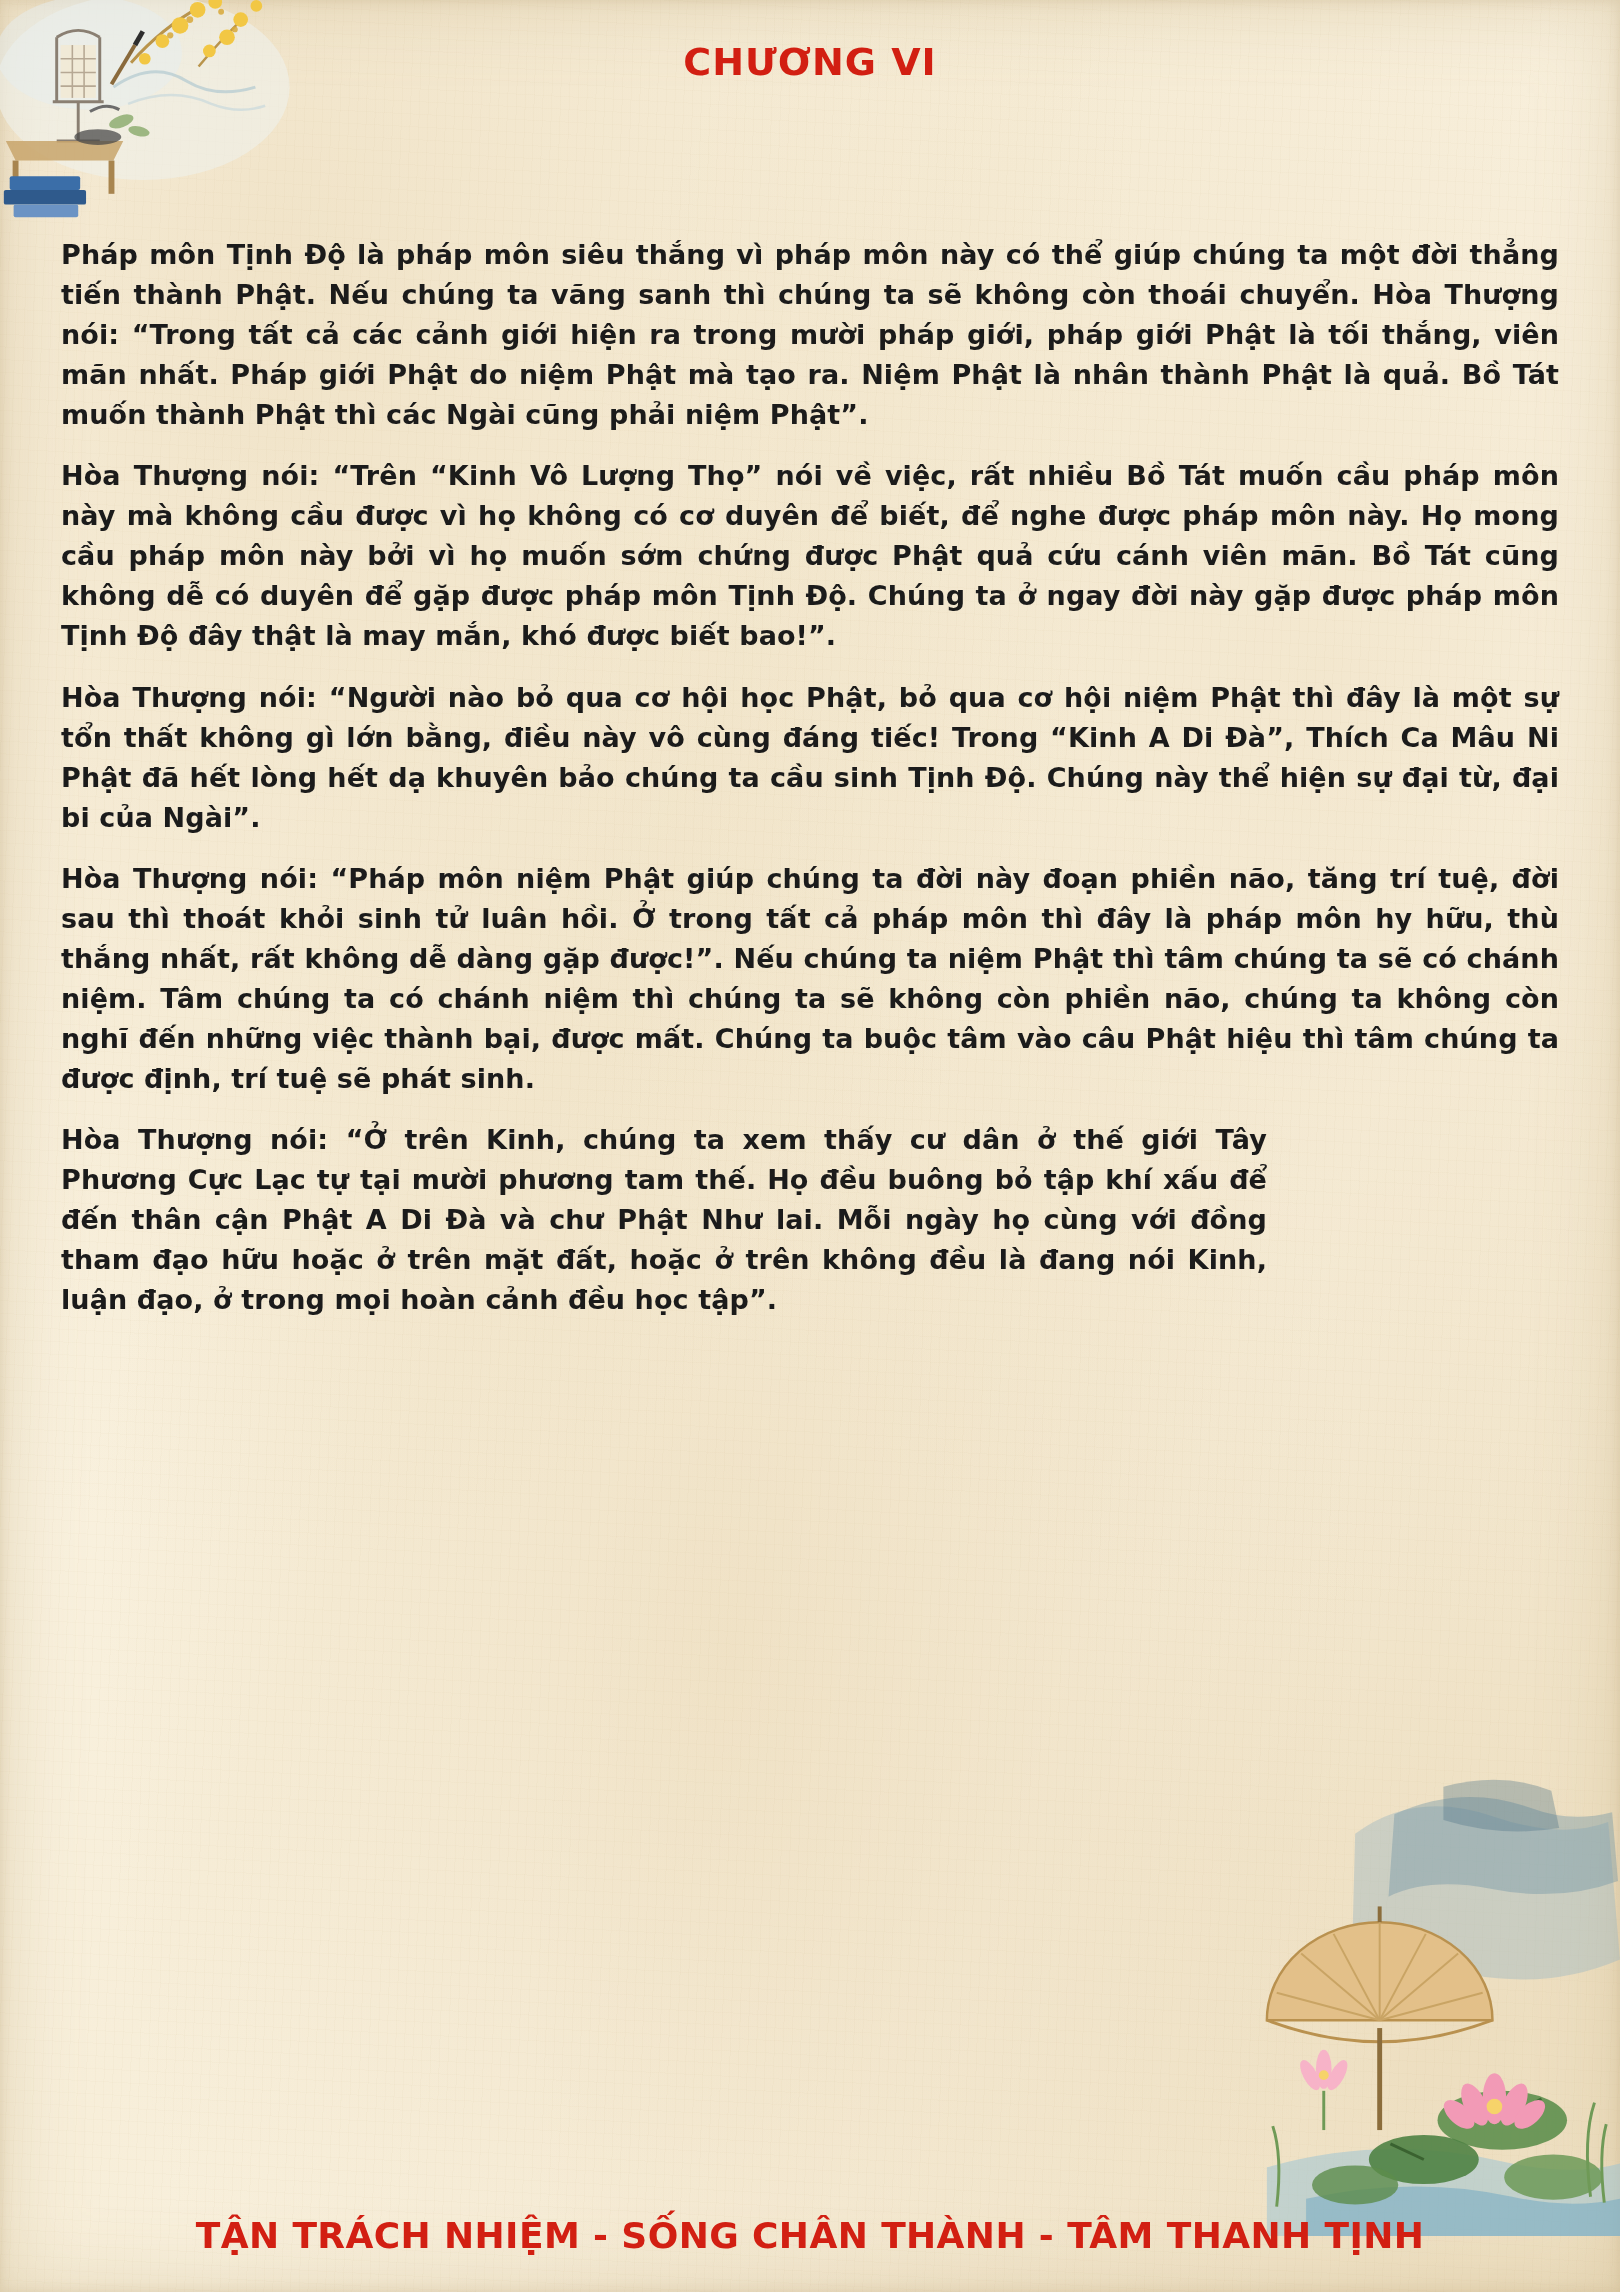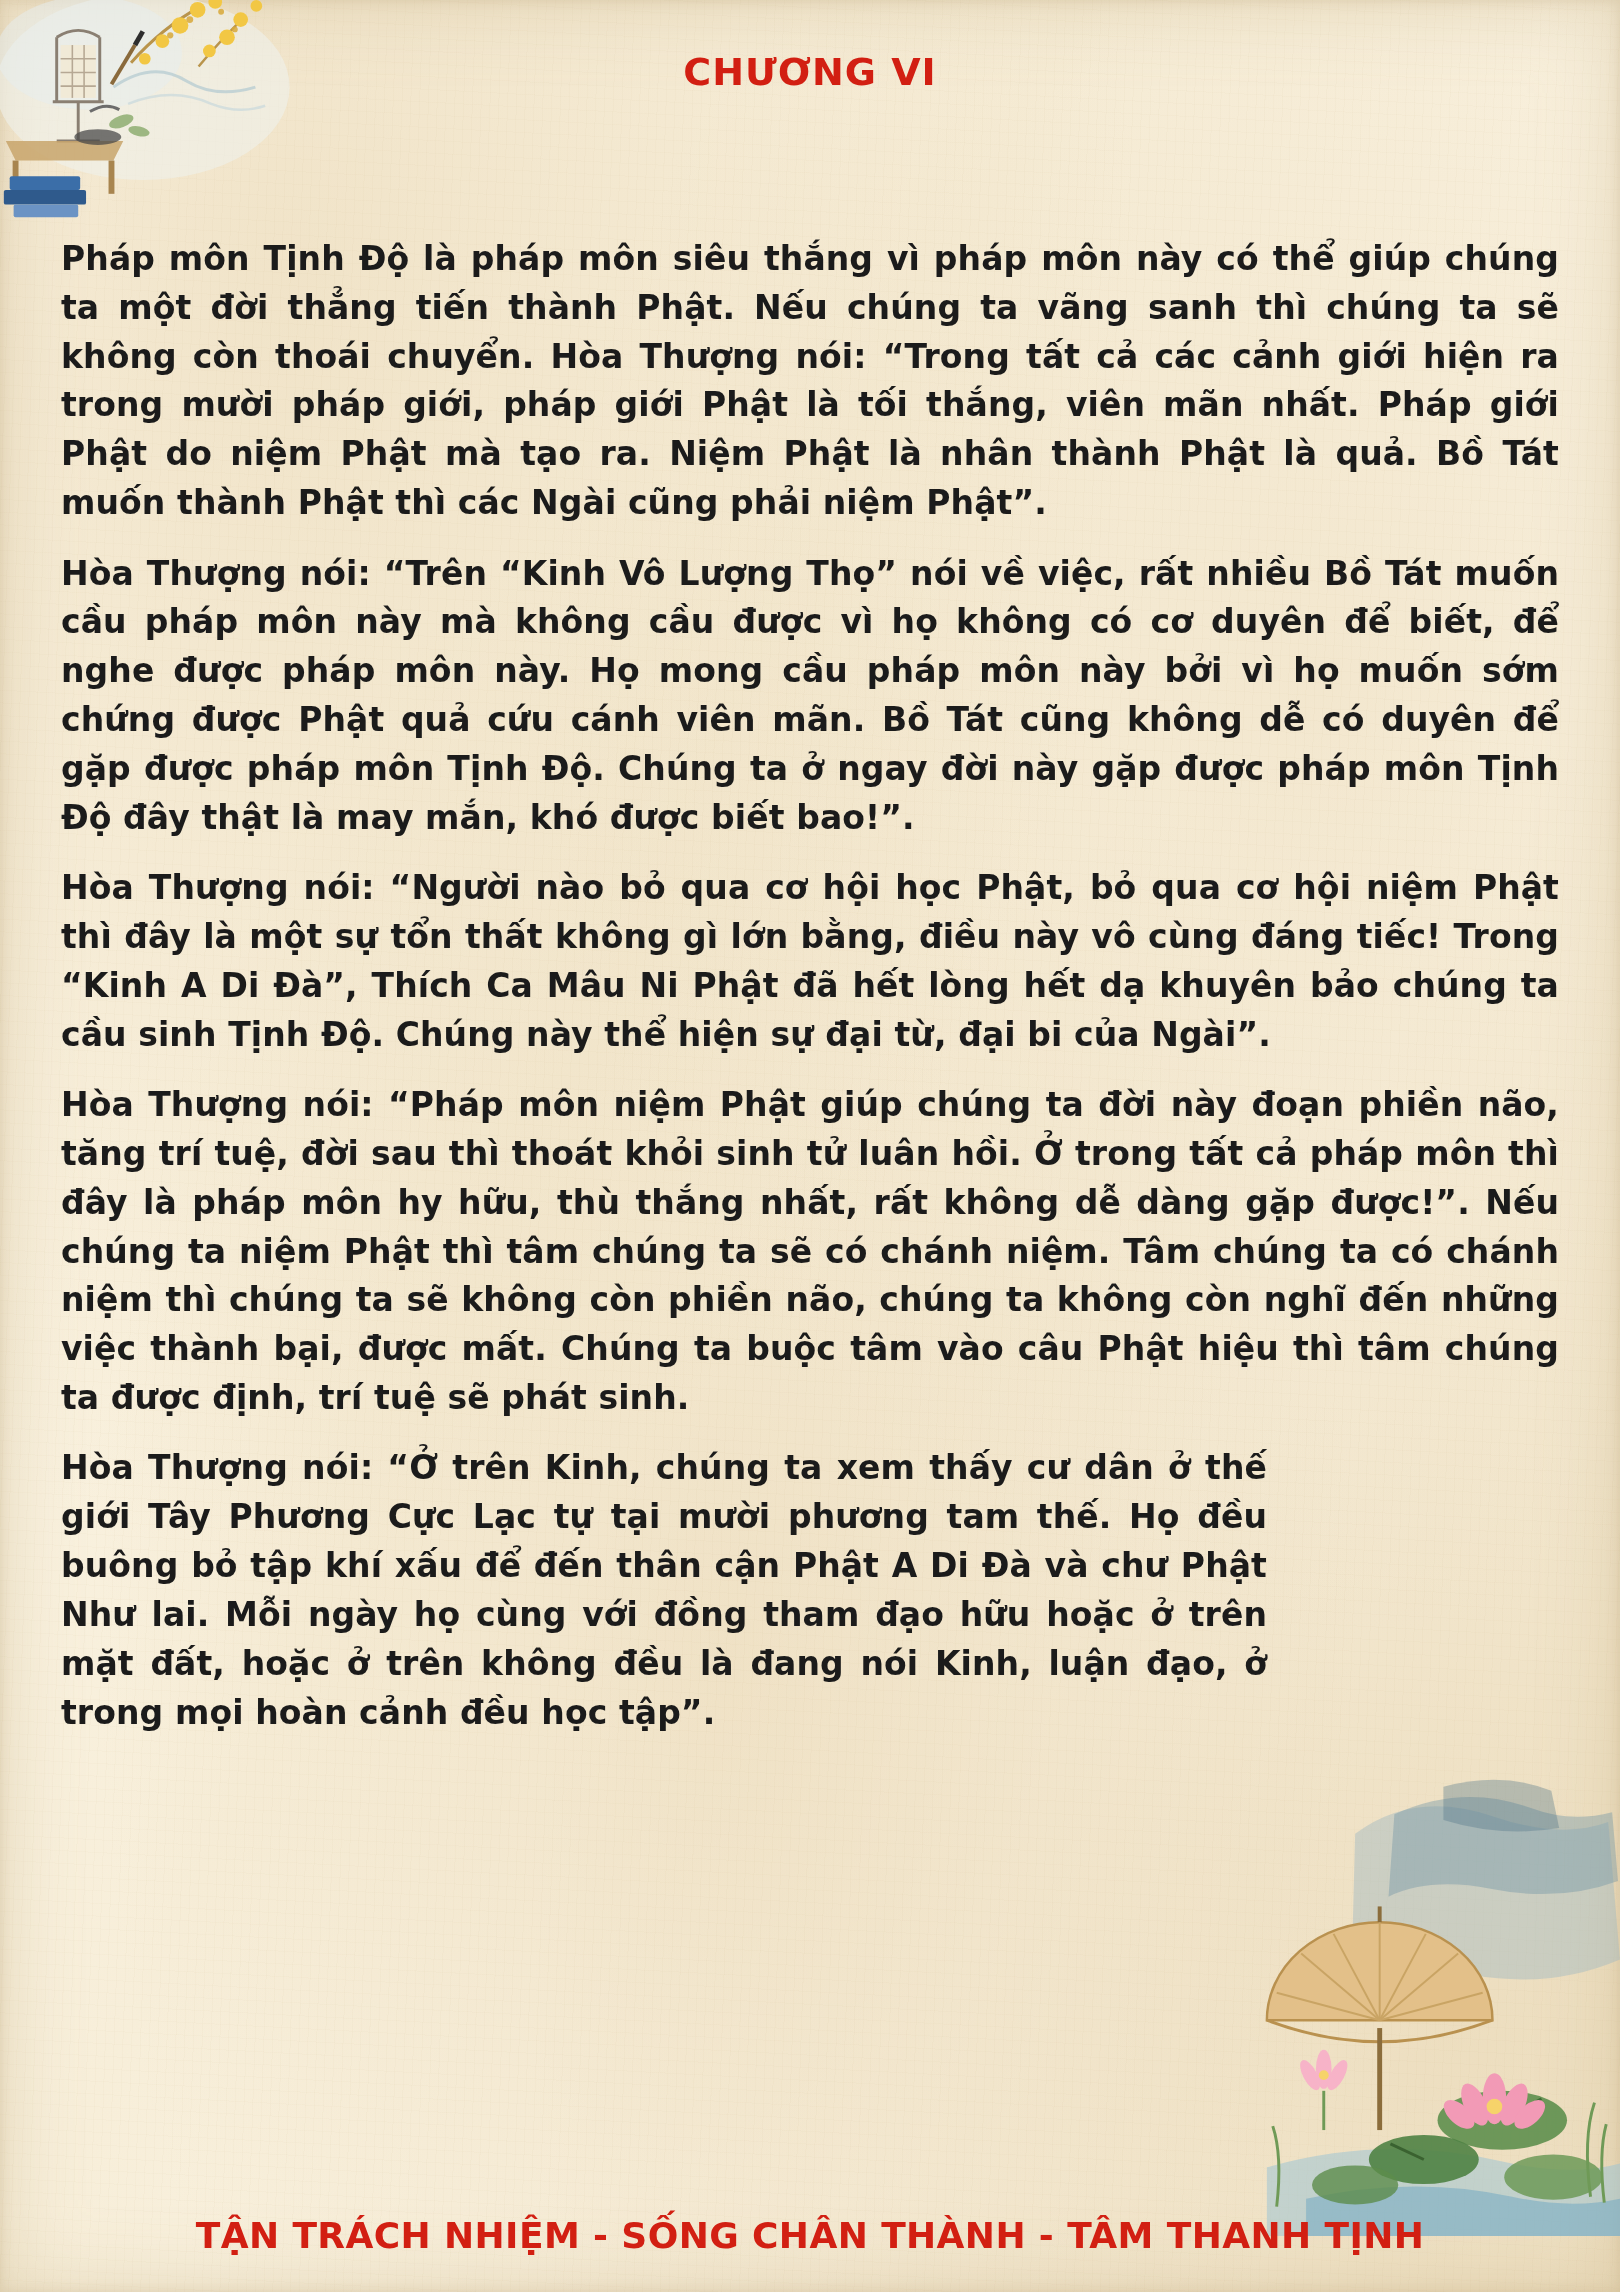--- a/index.html
+++ b/index.html
@@ -43,21 +43,21 @@
     position: absolute;
     inset: 0;
     pointer-events: none;
     box-shadow: inset 0 0 78px rgba(190, 165, 118, 0.35),
                 inset 0 0 13.7px rgba(170, 142, 95, 0.25);
   }
 
   
   .header {
     position: absolute;
-    top: 49px;
+    top: 39px;
     left: 0;
     width: 1620px;
     text-align: center;
     z-index: 5;
   }
   .title-line1 {
     color: #d21f12;
     font-size: 38px;
     font-weight: bold;
     letter-spacing: 1px;
@@ -75,21 +75,21 @@
   
   .content {
     position: absolute;
     top: 235px;
     left: 61px;
     width: 1498px;
     z-index: 4;
   }
   .para {
     color: #1b1b1b;
-    font-size: 33px;
+    font-size: 27px;
     font-weight: bold;
     line-height: 1.48;
     text-align: justify;
     margin: 0 0 21.6px 0;
     letter-spacing: 0.1px;
   }
   .para.narrow {
     width: 1206px;
   }
 

